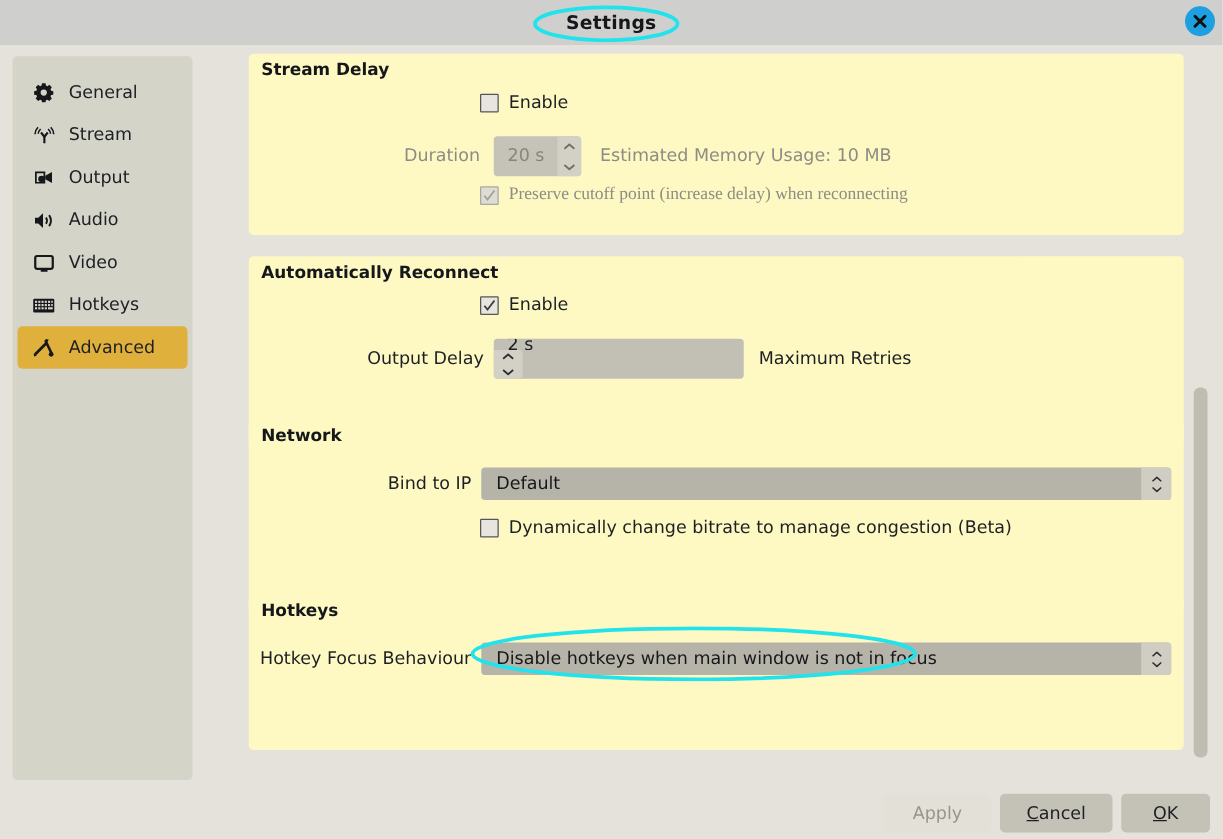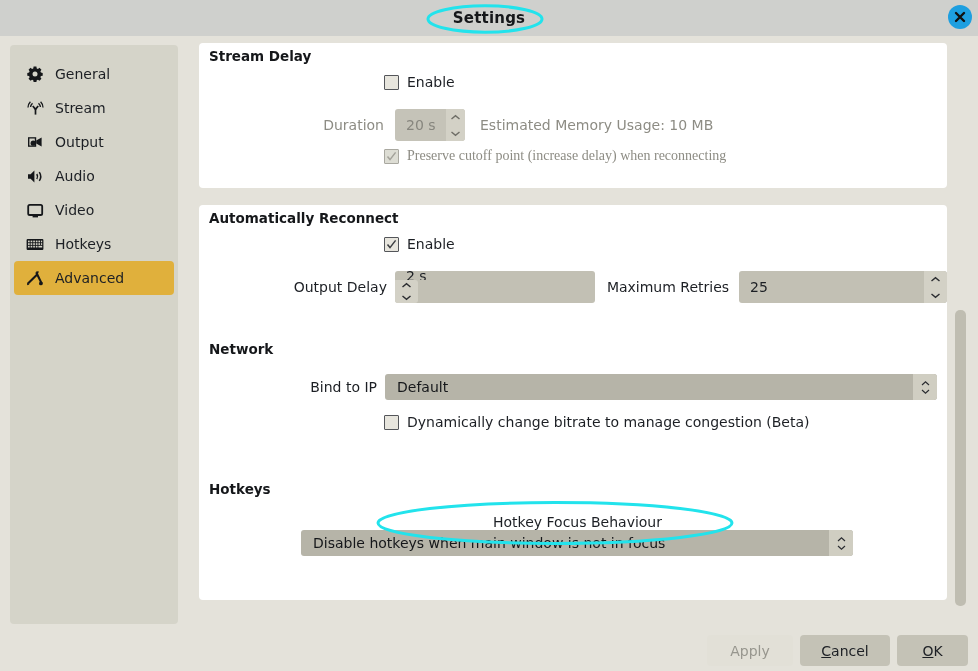--- a/index.html
+++ b/index.html
@@ -42,21 +42,21 @@
     border-radius: 50%;
     background: #1e9fe0;
     cursor: pointer;
   }
   #close-btn svg { display: block; margin: 5px auto; }
 
   
   #sidebar {
     position: absolute;
     left: 10px; top: 45px;
-    width: 168px; height: 579px;
+    width: 144px; height: 579px;
     background: #d5d4c9;
     border-radius: 4px;
     padding-top: 12px;
   }
   .nav-item {
     height: 34px;
     margin: 0 4px;
     display: flex;
     align-items: center;
     padding-left: 11px;
@@ -82,21 +82,21 @@
   #content {
     position: absolute;
     left: 199px; top: 43px;
     width: 748px; height: 580px;
   }
 
   .panel {
     position: absolute;
     left: 0;
     width: 748px;
-    background: #ffffff;
+    background: #fef9c3;
     border-radius: 4px;
   }
   .panel-title {
     position: absolute;
     left: 10px; top: 5px;
     font-size: 13.5px;
     font-weight: bold;
     color: #15171a;
   }
 
@@ -456,35 +456,20 @@
               </svg>
           </div>
           <div class="spin-down">
             <svg width="11" height="7" viewBox="0 0 11 7">
                 <path d="M1.5 2 L5.5 5.4 L9.5 2" stroke="#2c2e32" stroke-width="1.4" fill="none"></path>
               </svg>
           </div>
         </div>
       </div>
       <div class="field-label" style="margin-left:12px; text-align:left; white-space:nowrap;">Maximum Retries</div>
-      <div class="spin" style="margin-left:10px; width:208px; height:32px;">
-        <div class="spin-val">25</div>
-        <div class="spin-btns wide">
-          <div class="spin-up">
-            <svg width="11" height="7" viewBox="0 0 11 7">
-                <path d="M1.5 5 L5.5 1.6 L9.5 5" stroke="#2c2e32" stroke-width="1.4" fill="none"></path>
-              </svg>
-          </div>
-          <div class="spin-down">
-            <svg width="11" height="7" viewBox="0 0 11 7">
-                <path d="M1.5 2 L5.5 5.4 L9.5 2" stroke="#2c2e32" stroke-width="1.4" fill="none"></path>
-              </svg>
-          </div>
-        </div>
-      </div>
     </div>
   </div>
 
   <div class="panel" id="panel-network">
     <div class="panel-title">Network</div>
 
     <div class="row" style="left:0px; top:38px; width:748px;">
       <div class="field-label" style="width:178px;">Bind to IP</div>
       <div class="combo" style="margin-left:8px; width:552px; height:26px;">
         <div class="combo-val">Default</div>
@@ -504,21 +489,21 @@
       <div class="cb-wrap">
         <span class="cbox"></span>
         <span class="cb-label">Dynamically change bitrate to manage congestion (Beta)</span>
       </div>
     </div>
   </div>
 
   <div class="panel" id="panel-hotkeys">
     <div class="panel-title">Hotkeys</div>
 
-    <div class="row" style="left:0px; top:38px; width:748px;flex-direction:column;">
+    <div class="row" style="left:0px; top:38px; width:748px;">
       <div class="field-label" style="width:178px;">Hotkey Focus Behaviour</div>
       <div class="combo" style="margin-left:8px; width:552px; height:26px;">
         <div class="combo-val">Disable hotkeys when main window is not in focus</div>
         <div class="combo-arrow">
           <svg width="9" height="5" viewBox="0 0 9 5">
               <path d="M1 4 L4.5 0.9 L8 4" stroke="#2c2e32" stroke-width="1.2" fill="none"></path>
             </svg>
           <div class="gap"></div>
           <svg width="9" height="5" viewBox="0 0 9 5">
               <path d="M1 1 L4.5 4.1 L8 1" stroke="#2c2e32" stroke-width="1.2" fill="none"></path>

